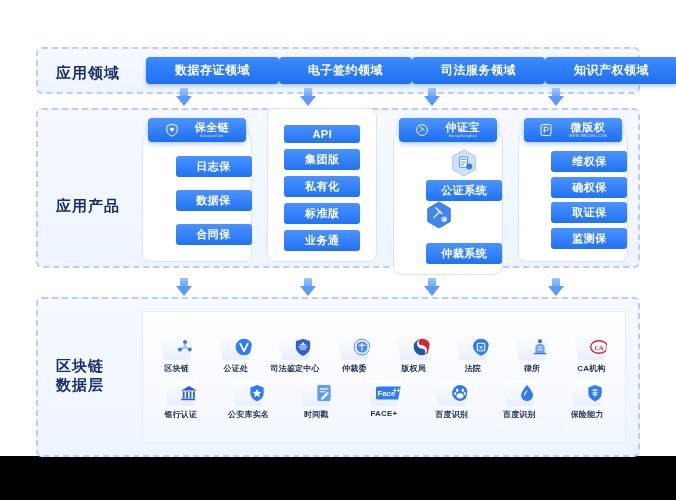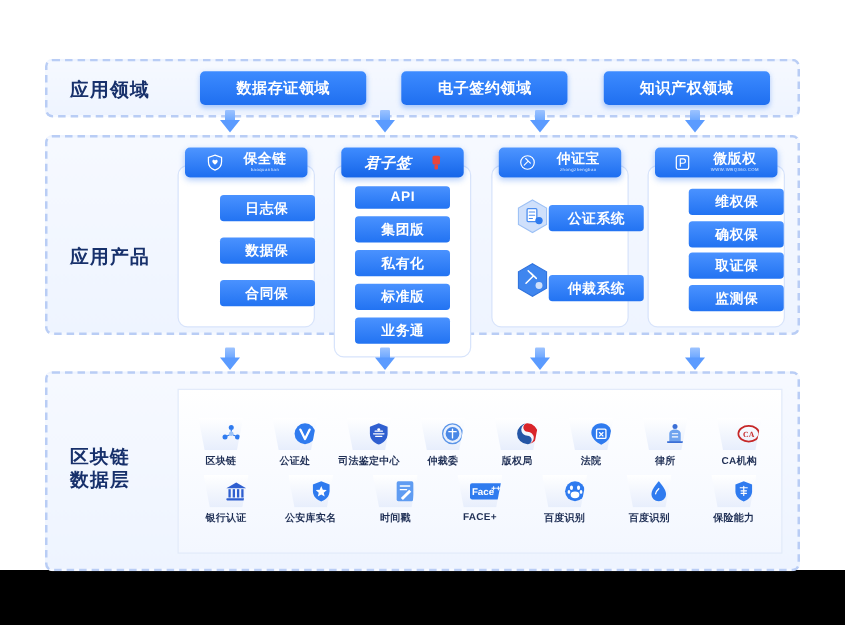--- a/index.html
+++ b/index.html
@@ -191,20 +191,21 @@
 </head>
 <body>
 
 <div class="canvas">
 
   <div class="band" id="band-fields">
     <div class="band-label">应用领域</div>
     <div class="field-pills">
       <div class="pill">数据存证领域</div>
       <div class="pill">电子签约领域</div>
+      <div class="pill">司法服务领域</div>
       <div class="pill">知识产权领域</div>
     </div>
   </div>
 
   <div class="arrow" style="left:176px; top:88px;">
     <span class="stem"></span>
       <span class="head"></span>
   </div>
   <div class="arrow" style="left:300px; top:88px;">
     <span class="stem"></span>
@@ -236,29 +237,20 @@
           </span>
         </div>
         <div class="card-body spread">
           <div class="prod-btn">日志保</div>
           <div class="prod-btn">数据保</div>
           <div class="prod-btn">合同保</div>
         </div>
       </div>
 
       <div class="product-card">
-        <div class="card-header brand-junzi">
-          <span class="brand-text">
-            <span class="brand-cn big">君子签</span>
-          </span>
-          <svg class="brand-mark" style="width:8px;height:12px;flex:0 0 8px;" viewBox="0 0 8 12">
-            <rect x="1" y="0.5" width="6" height="7" rx="1.2" fill="#e8453c"></rect>
-            <rect x="2.6" y="7.5" width="2.8" height="4" rx="1" fill="#e8453c"></rect>
-          </svg>
-        </div>
         <div class="card-body">
           <div class="prod-btn">API</div>
           <div class="prod-btn">集团版</div>
           <div class="prod-btn">私有化</div>
           <div class="prod-btn">标准版</div>
           <div class="prod-btn">业务通</div>
         </div>
       </div>
 
       <div class="product-card">
@@ -266,30 +258,30 @@
           <svg class="brand-mark" viewBox="0 0 24 24">
             <circle cx="12" cy="12" r="9.3" fill="none" stroke="#ffffff" stroke-width="1.6"></circle>
             <path d="M7.5 15.5 L13 10 M11 8 L16 13 M9.5 6.5 L14.5 11.5" stroke="#ffffff" stroke-width="1.5" fill="none" stroke-linecap="round"></path>
           </svg>
           <span class="brand-text">
             <span class="brand-cn">仲证宝</span>
             <span class="brand-en">zhongzhengbao</span>
           </span>
         </div>
         <div class="card-body spread">
-          <div style="display:flex;flex-direction:row;align-items:center;justify-content:flex-end;">
+          <div style="display:flex;flex-direction:column;align-items:center;justify-content:flex-end;">
             <svg class="hex-icon" viewBox="0 0 30 32">
               <path d="M15 1 L28 8.5 V23.5 L15 31 L2 23.5 V8.5 Z" fill="#cfe0fb" stroke="#9cc0f5" stroke-width="1"></path>
               <rect x="10" y="9" width="9" height="12" rx="1" fill="#ffffff" stroke="#4a8df0" stroke-width="1.2"></rect>
               <path d="M12 12 h5 M12 15 h5 M12 18 h3" stroke="#4a8df0" stroke-width="1" stroke-linecap="round"></path>
               <circle cx="21" cy="20" r="3.4" fill="#2f7bef"></circle>
             </svg>
             <div class="prod-btn">公证系统</div>
           </div>
-          <div style="display:flex;flex-direction:row;align-items:flex-end;">
+          <div style="display:flex;flex-direction:column;align-items:flex-start;gap:11px;">
             <svg class="hex-icon" viewBox="0 0 30 32">
               <path d="M15 1 L28 8.5 V23.5 L15 31 L2 23.5 V8.5 Z" fill="#3f86ef" stroke="#2f72dd" stroke-width="1"></path>
               <path d="M9 19 L16 12 M13.5 9.5 L18.5 14.5 M11 7.5 L16 12.5" stroke="#ffffff" stroke-width="1.4" fill="none" stroke-linecap="round"></path>
               <circle cx="21" cy="21" r="3.2" fill="#cfe0fb"></circle>
             </svg>
             <div class="prod-btn">仲裁系统</div>
           </div>
         </div>
       </div>
 

